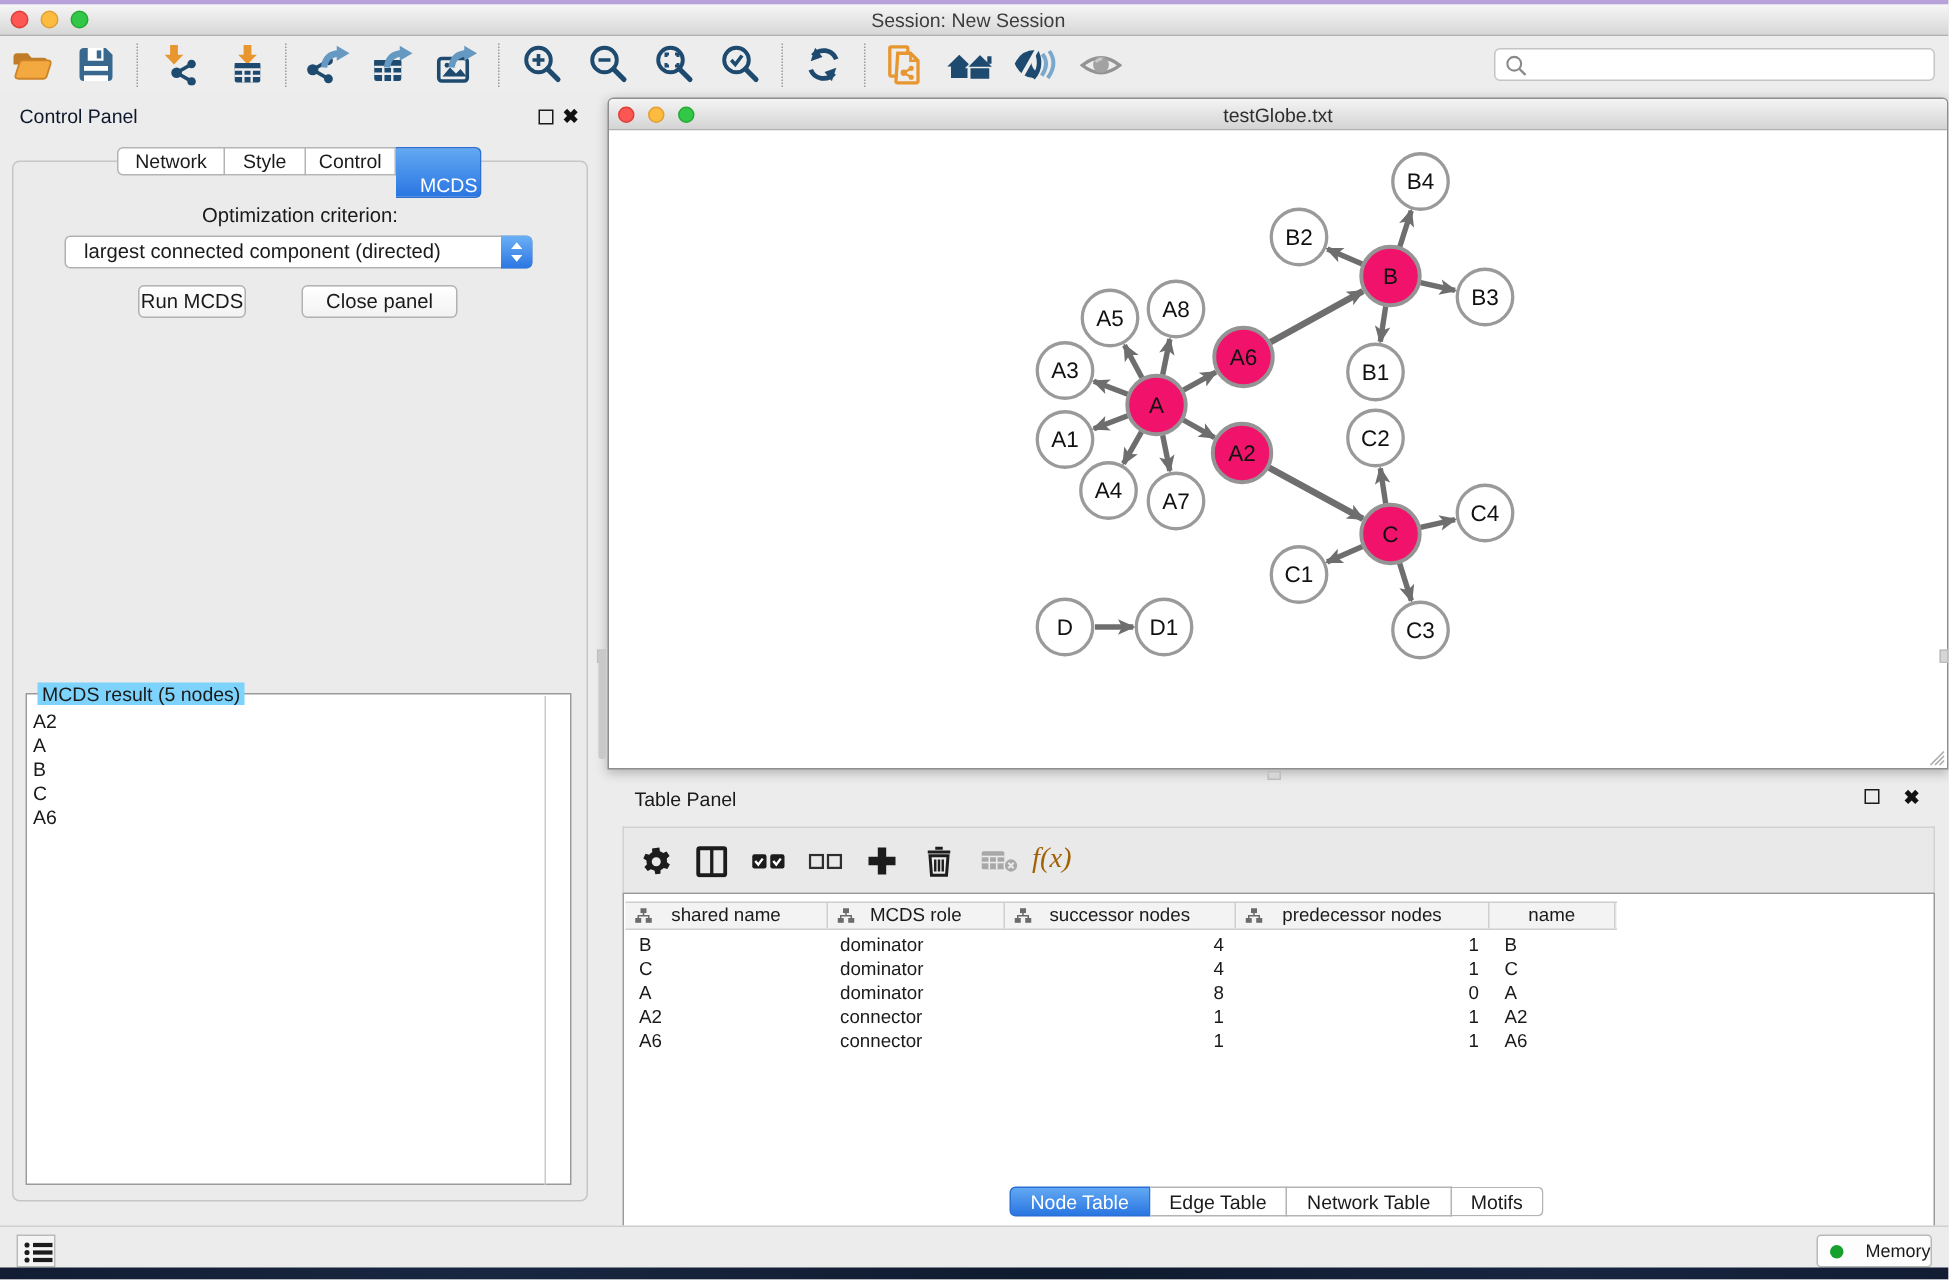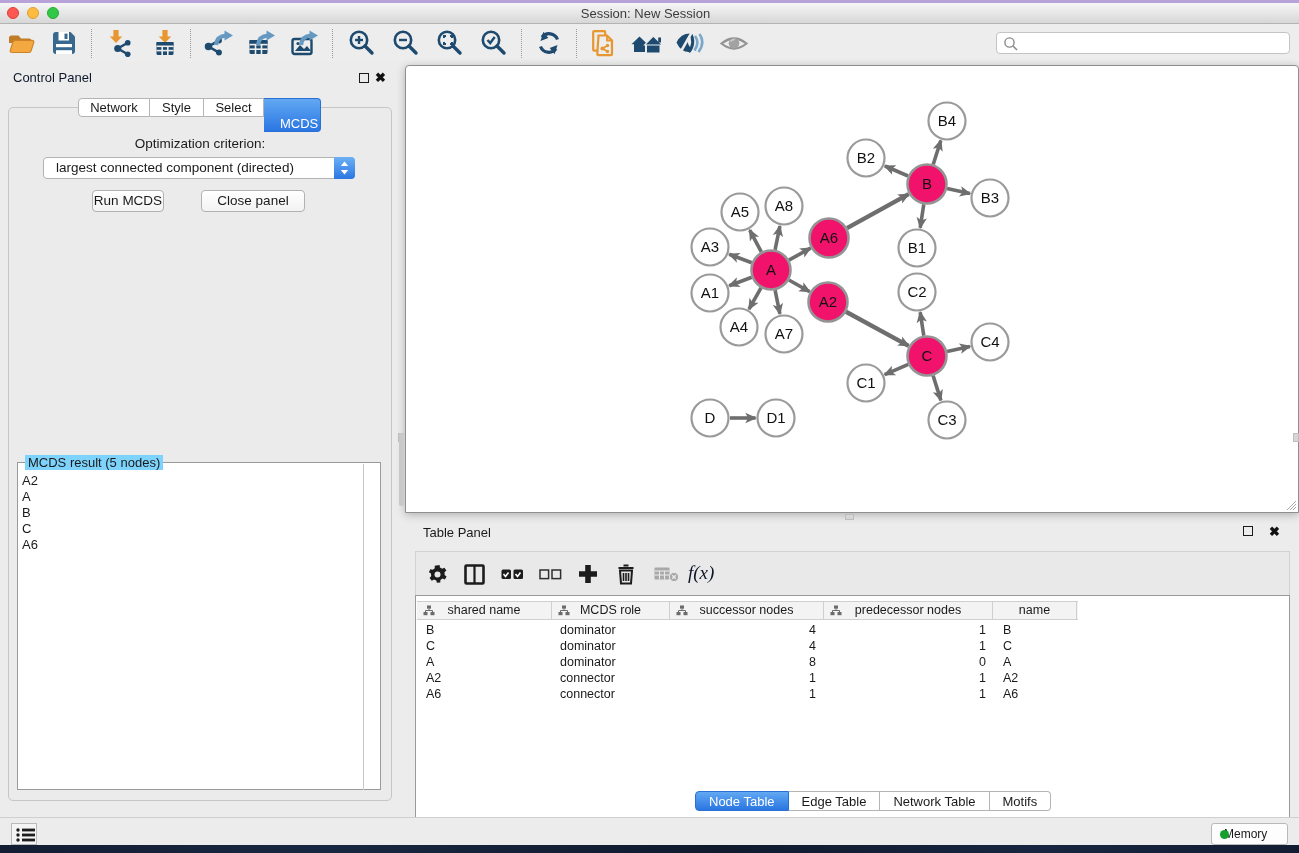--- a/index.html
+++ b/index.html
@@ -57,29 +57,29 @@
 #tpSq{left:1243px;top:526px;width:10px;height:10px;border:1.3px solid #1a1a1a}
 #tpX{left:1269px;top:524px;font-size:13px;font-weight:bold;color:#111}
 #tptb{left:415px;top:551px;width:875px;height:44px;background:#e9e9e9;border:1px solid #d2d2d2;border-bottom:none}
 #tbl{left:415px;top:595px;width:875px;height:225px;background:#fff;border:1px solid #9a9a9a}
 #thead{left:1px;top:5px;height:19px;background:#f3f3f3;border-top:1px solid #cfcfcf;border-bottom:1px solid #cfcfcf;display:flex}
 .th{border-right:1px solid #cfcfcf;font-size:12.5px;color:#1a1a1a;position:relative;text-align:center;line-height:17px}
 .th svg{position:absolute;left:6px;top:3px}
 .th span{margin-left:0 !important}
 .trow{position:absolute;font-size:12.5px;height:16px;line-height:16px}
 
-#tabs2{left:695px;top:791px;height:20px}
+#tabs2{left:673px;top:791px;height:20px}
 .tab2{height:20px;line-height:19px;background:#fff;border:1px solid #b4b4b4;border-left:none;font-size:13px;text-align:center;padding:0 13px}
 .tab2.first{border-left:1px solid #b4b4b4;border-radius:4px 0 0 4px}
 .tab2.last{border-radius:0 4px 4px 0}
 .tab2.sel{background:linear-gradient(#62a8f2,#2a76e2);border-color:#2a6fd4;color:#fff}
 
 #statusbar{left:0;top:817px;width:1299px;height:28px;background:#ececec;border-top:1px solid #cfcfcf}
 #listbtn{left:11px;top:823px;width:26px;height:22px;background:#f4f4f4;border:1px solid #b9b9b9}
-#membtn{left:1211px;top:823px;width:77px;height:22px;background:#fdfdfd;border:1px solid #b9b9b9;border-radius:3px;font-size:12px;line-height:20px;text-align:left;padding-left:12px}
+#membtn{left:1211px;top:823px;width:77px;height:22px;background:#fdfdfd;border:1px solid #b9b9b9;border-radius:3px;font-size:12px;line-height:20px;text-align:right;padding-left:12px}
 #memdot{left:8px;top:6px;width:9px;height:9px;border-radius:50%;background:#16a02c}
 #bottomstrip{left:0;top:845px;width:1299px;height:8px;background:linear-gradient(90deg,#121d33,#182741 25%,#0f1a2d 55%,#172540 80%,#121d33)}
 svg{display:block}
 </style></head>
 <body>
 <div id="topline" class="abs"></div>
 <div id="titlebar" class="abs">
     <div class="abs tl" id="tl1"></div>
     <div class="abs tl" id="tl2"></div>
     <div class="abs tl" id="tl3"></div>
@@ -224,38 +224,44 @@
       <line x1="10" y1="10" x2="14" y2="14" stroke="#8a8a8a" stroke-width="1.6"></line>
     </svg>
   </div>
 <div id="cpTitle" class="abs">Control Panel</div>
 <div id="cpSq" class="abs"></div>
 <div id="cpX" class="abs">✖</div>
 <div id="cpPanel" class="abs"></div>
 <div id="tabs1" class="abs tabrow">
     <div class="tab first" style="width:72px;padding:0">Network</div>
     <div class="tab" style="width:54px;padding:0">Style</div>
-    <div class="tab" style="width:60px;padding:0">Select</div>
+    <div class="tab" style="width:60px;padding:0">Control</div>
     <div class="tab sel last" style="width:57px;padding:16px">MCDS</div>
   </div>
 <div id="optLabel" class="abs">Optimization criterion:</div>
 <div id="dropdown" class="abs">largest connected component (directed)<div id="spin" class="abs">
       <svg width="21" height="22" viewBox="0 0 21 22">
         <path d="M10.5,4.5 L14.2,9 H6.8 z" fill="#fff"></path>
         <path d="M10.5,17.5 L14.2,13 H6.8 z" fill="#fff"></path>
       </svg>
     </div></div>
 <div id="btnRun" class="abs btn">Run MCDS</div>
 <div id="btnClose" class="abs btn">Close panel</div>
 <div id="fsLegend" class="abs">MCDS result (5 nodes)</div>
 <div id="fsBox" class="abs">
     <div id="fsList" class="abs">A2<br>A<br>B<br>C<br>A6</div>
     <div id="fsScroll" class="abs"></div>
   </div>
 <div id="netwin" class="abs">
+    <div id="nettb" class="abs">
+      <div class="abs ntl" id="ntl1"></div>
+      <div class="abs ntl" id="ntl2"></div>
+      <div class="abs ntl" id="ntl3"></div>
+      <div class="t">testGlobe.txt</div>
+    </div>
 <div class="abs" style="left:0;top:22px">
       <svg width="893" height="425" viewBox="0 0 893 425">
 <defs>
           <marker id="arr" markerUnits="userSpaceOnUse" markerWidth="14" markerHeight="13" refX="11" refY="6" orient="auto">
             <path d="M0.8,0.8 L12.5,6 L0.8,11.2 L3.6,6 z" fill="#6e6e6e"></path>
           </marker>
         </defs>
 <g stroke="#6e6e6e" stroke-width="3.6" marker-end="url(#arr)">
 <line x1="355.3" y1="163.9" x2="343.7" y2="142.1"></line>
 <line x1="369.1" y1="161.9" x2="373.9" y2="138.1"></line>
@@ -373,21 +379,21 @@
       <rect x="0.5" y="1.5" width="15" height="12" rx="1" fill="#a8a8a8"></rect>
       <g stroke="#e9e9e9" stroke-width="1.1">
         <line x1="0.5" y1="5" x2="15.5" y2="5"></line>
         <line x1="0.5" y1="9" x2="15.5" y2="9"></line>
         <line x1="5.5" y1="5" x2="5.5" y2="13.5"></line>
         <line x1="10.5" y1="5" x2="10.5" y2="13.5"></line>
       </g>
       <circle cx="20" cy="11" r="4.6" fill="#a8a8a8" stroke="#e9e9e9" stroke-width="1"></circle>
       <path d="M18.2,9.2 l3.6,3.6 M21.8,9.2 l-3.6,3.6" stroke="#e9e9e9" stroke-width="1.4"></path>
     </svg>
-    <div class="abs" style="left:272px;top:10px;width:40px;font-family:'Liberation Serif',serif;font-style:italic;font-size:19px;color:#0f172a">f(x)</div>
+    <div class="abs" style="left:272px;top:10px;width:40px;font-family:'Liberation Serif',serif;font-style:italic;font-size:19px;color:#a16207">f(x)</div>
   </div>
 <div id="tbl" class="abs">
     <div id="thead" class="abs" style="width:661px">
       <div class="th" style="width:135px"><svg width="12" height="11" viewBox="0 0 12 11">
           <g fill="#6b6b6b">
             <rect x="4" y="0.5" width="4" height="3.2"></rect>
             <rect x="0.5" y="7" width="4" height="3.2"></rect>
             <rect x="7.5" y="7" width="4" height="3.2"></rect>
           </g>
           <path d="M6,3.7 v1.8 M2.5,7 v-1.5 h7 v1.5" fill="none" stroke="#6b6b6b" stroke-width="1"></path>

